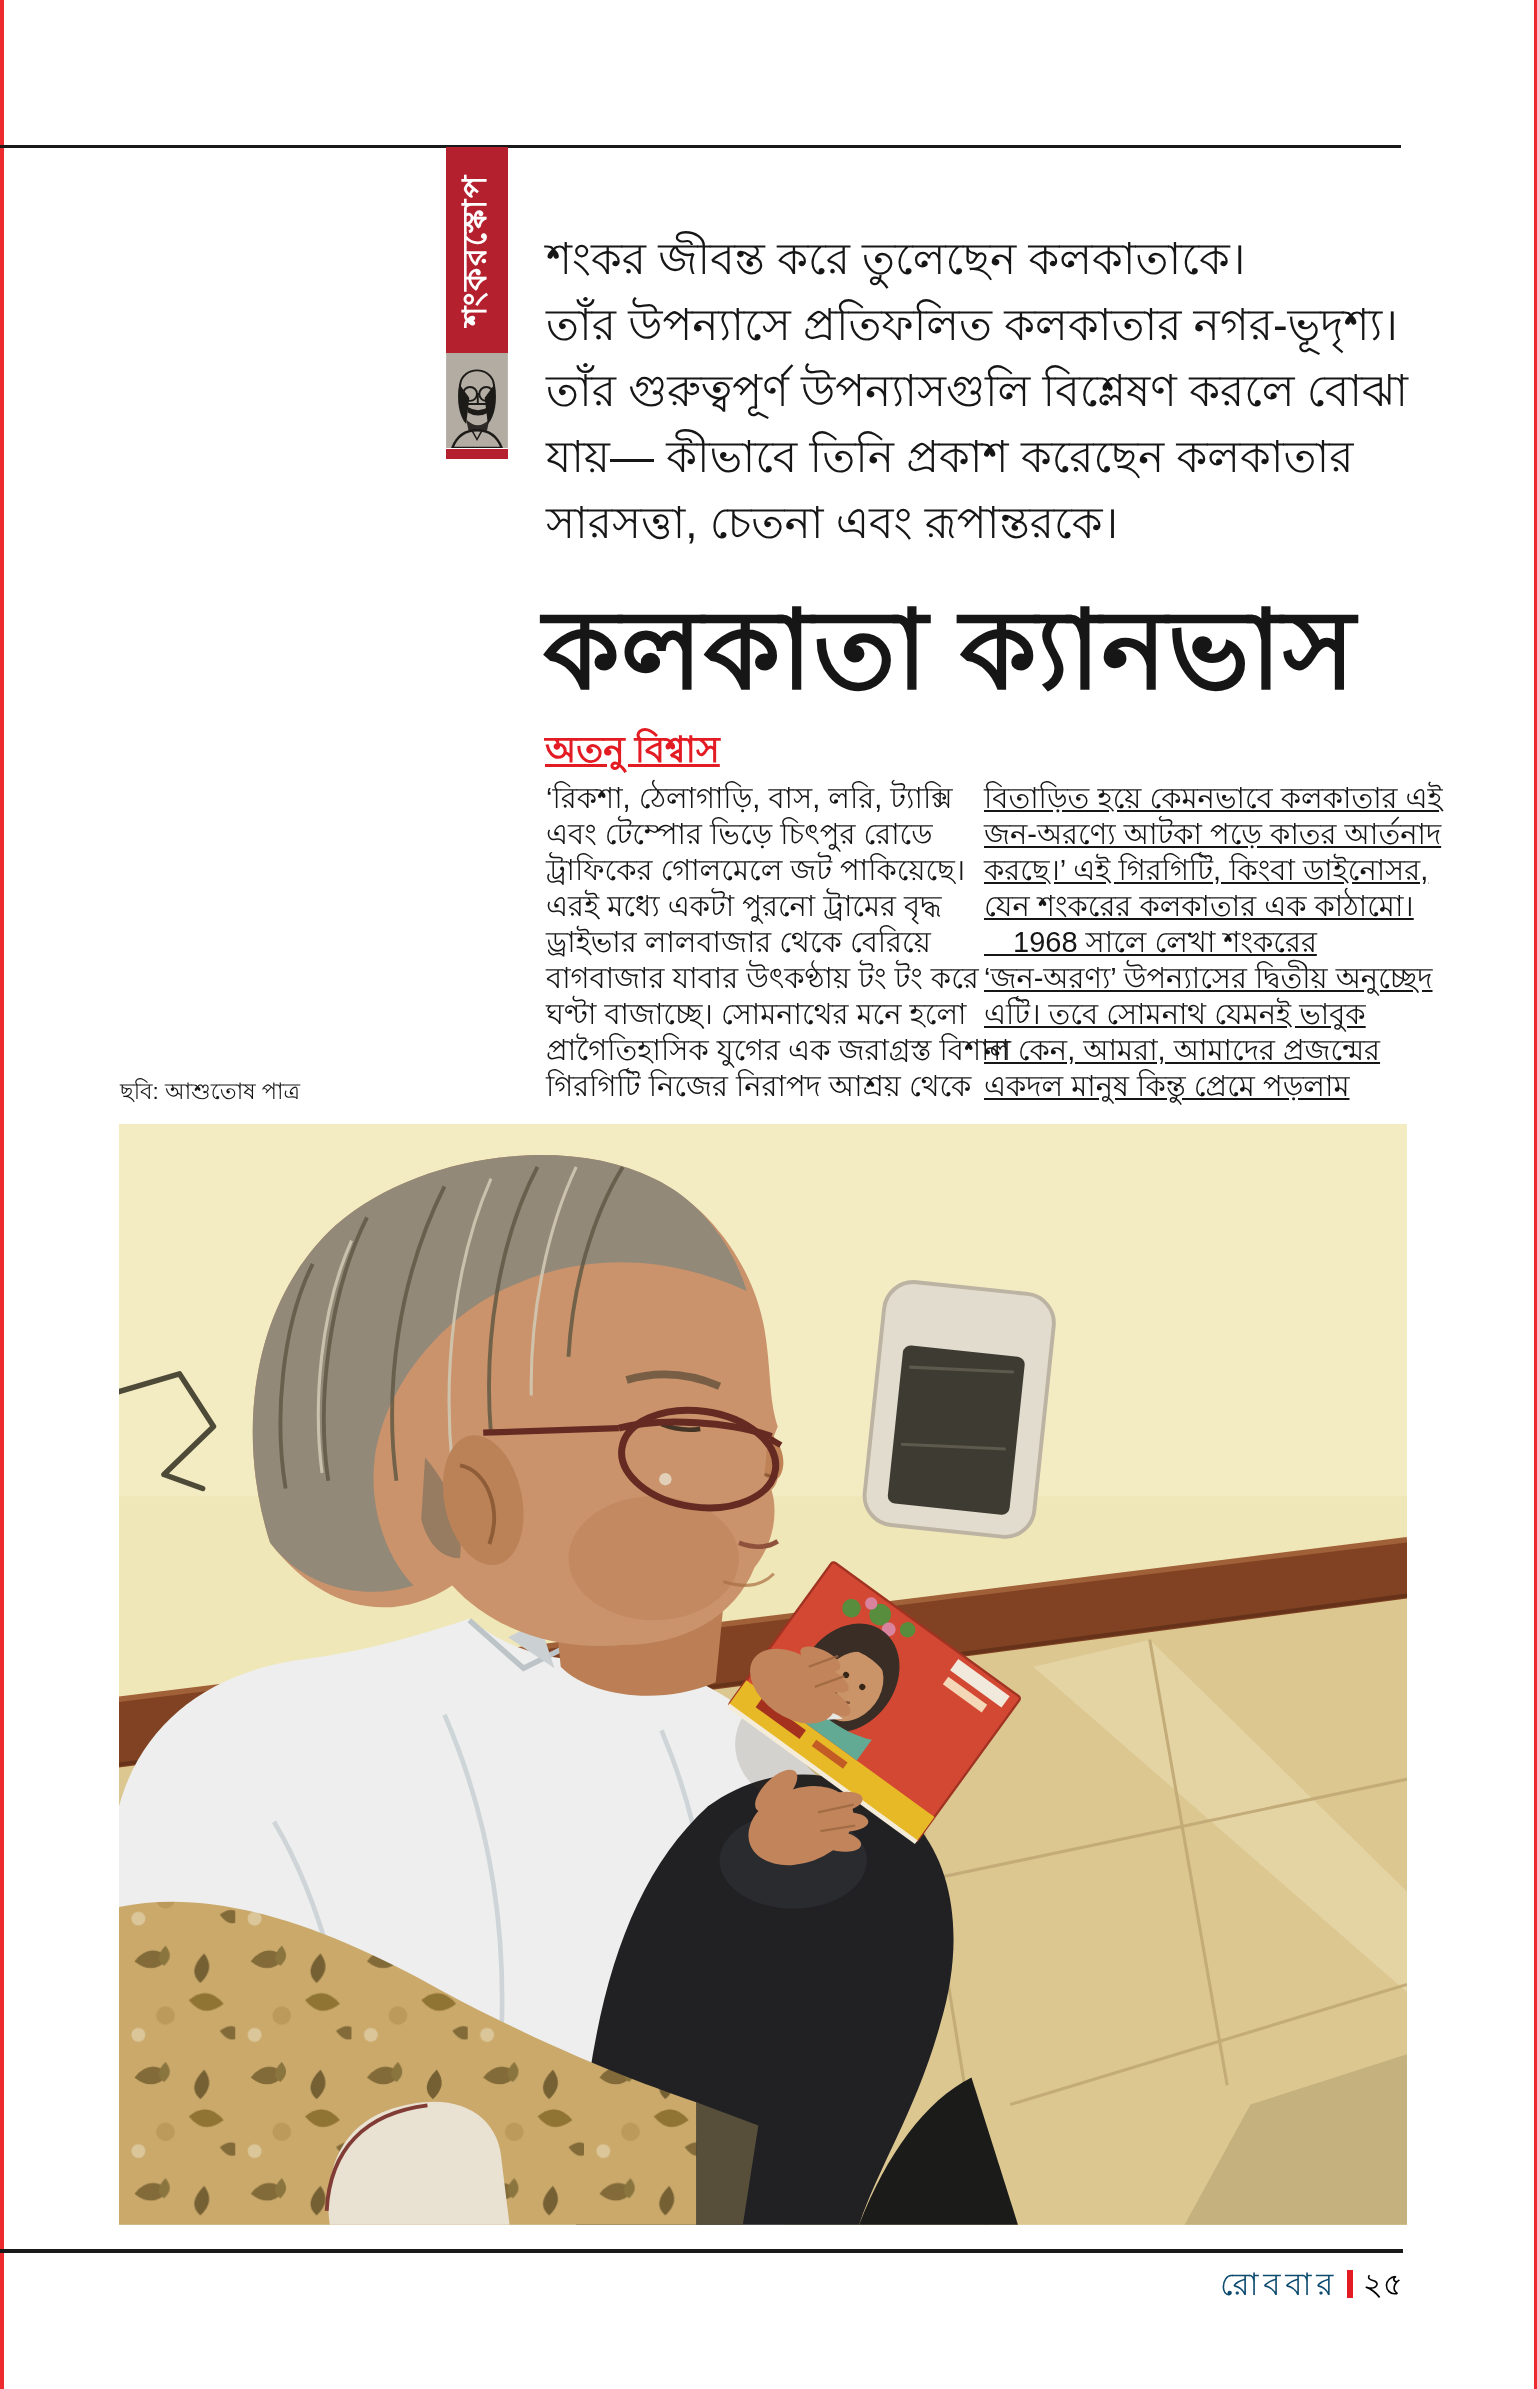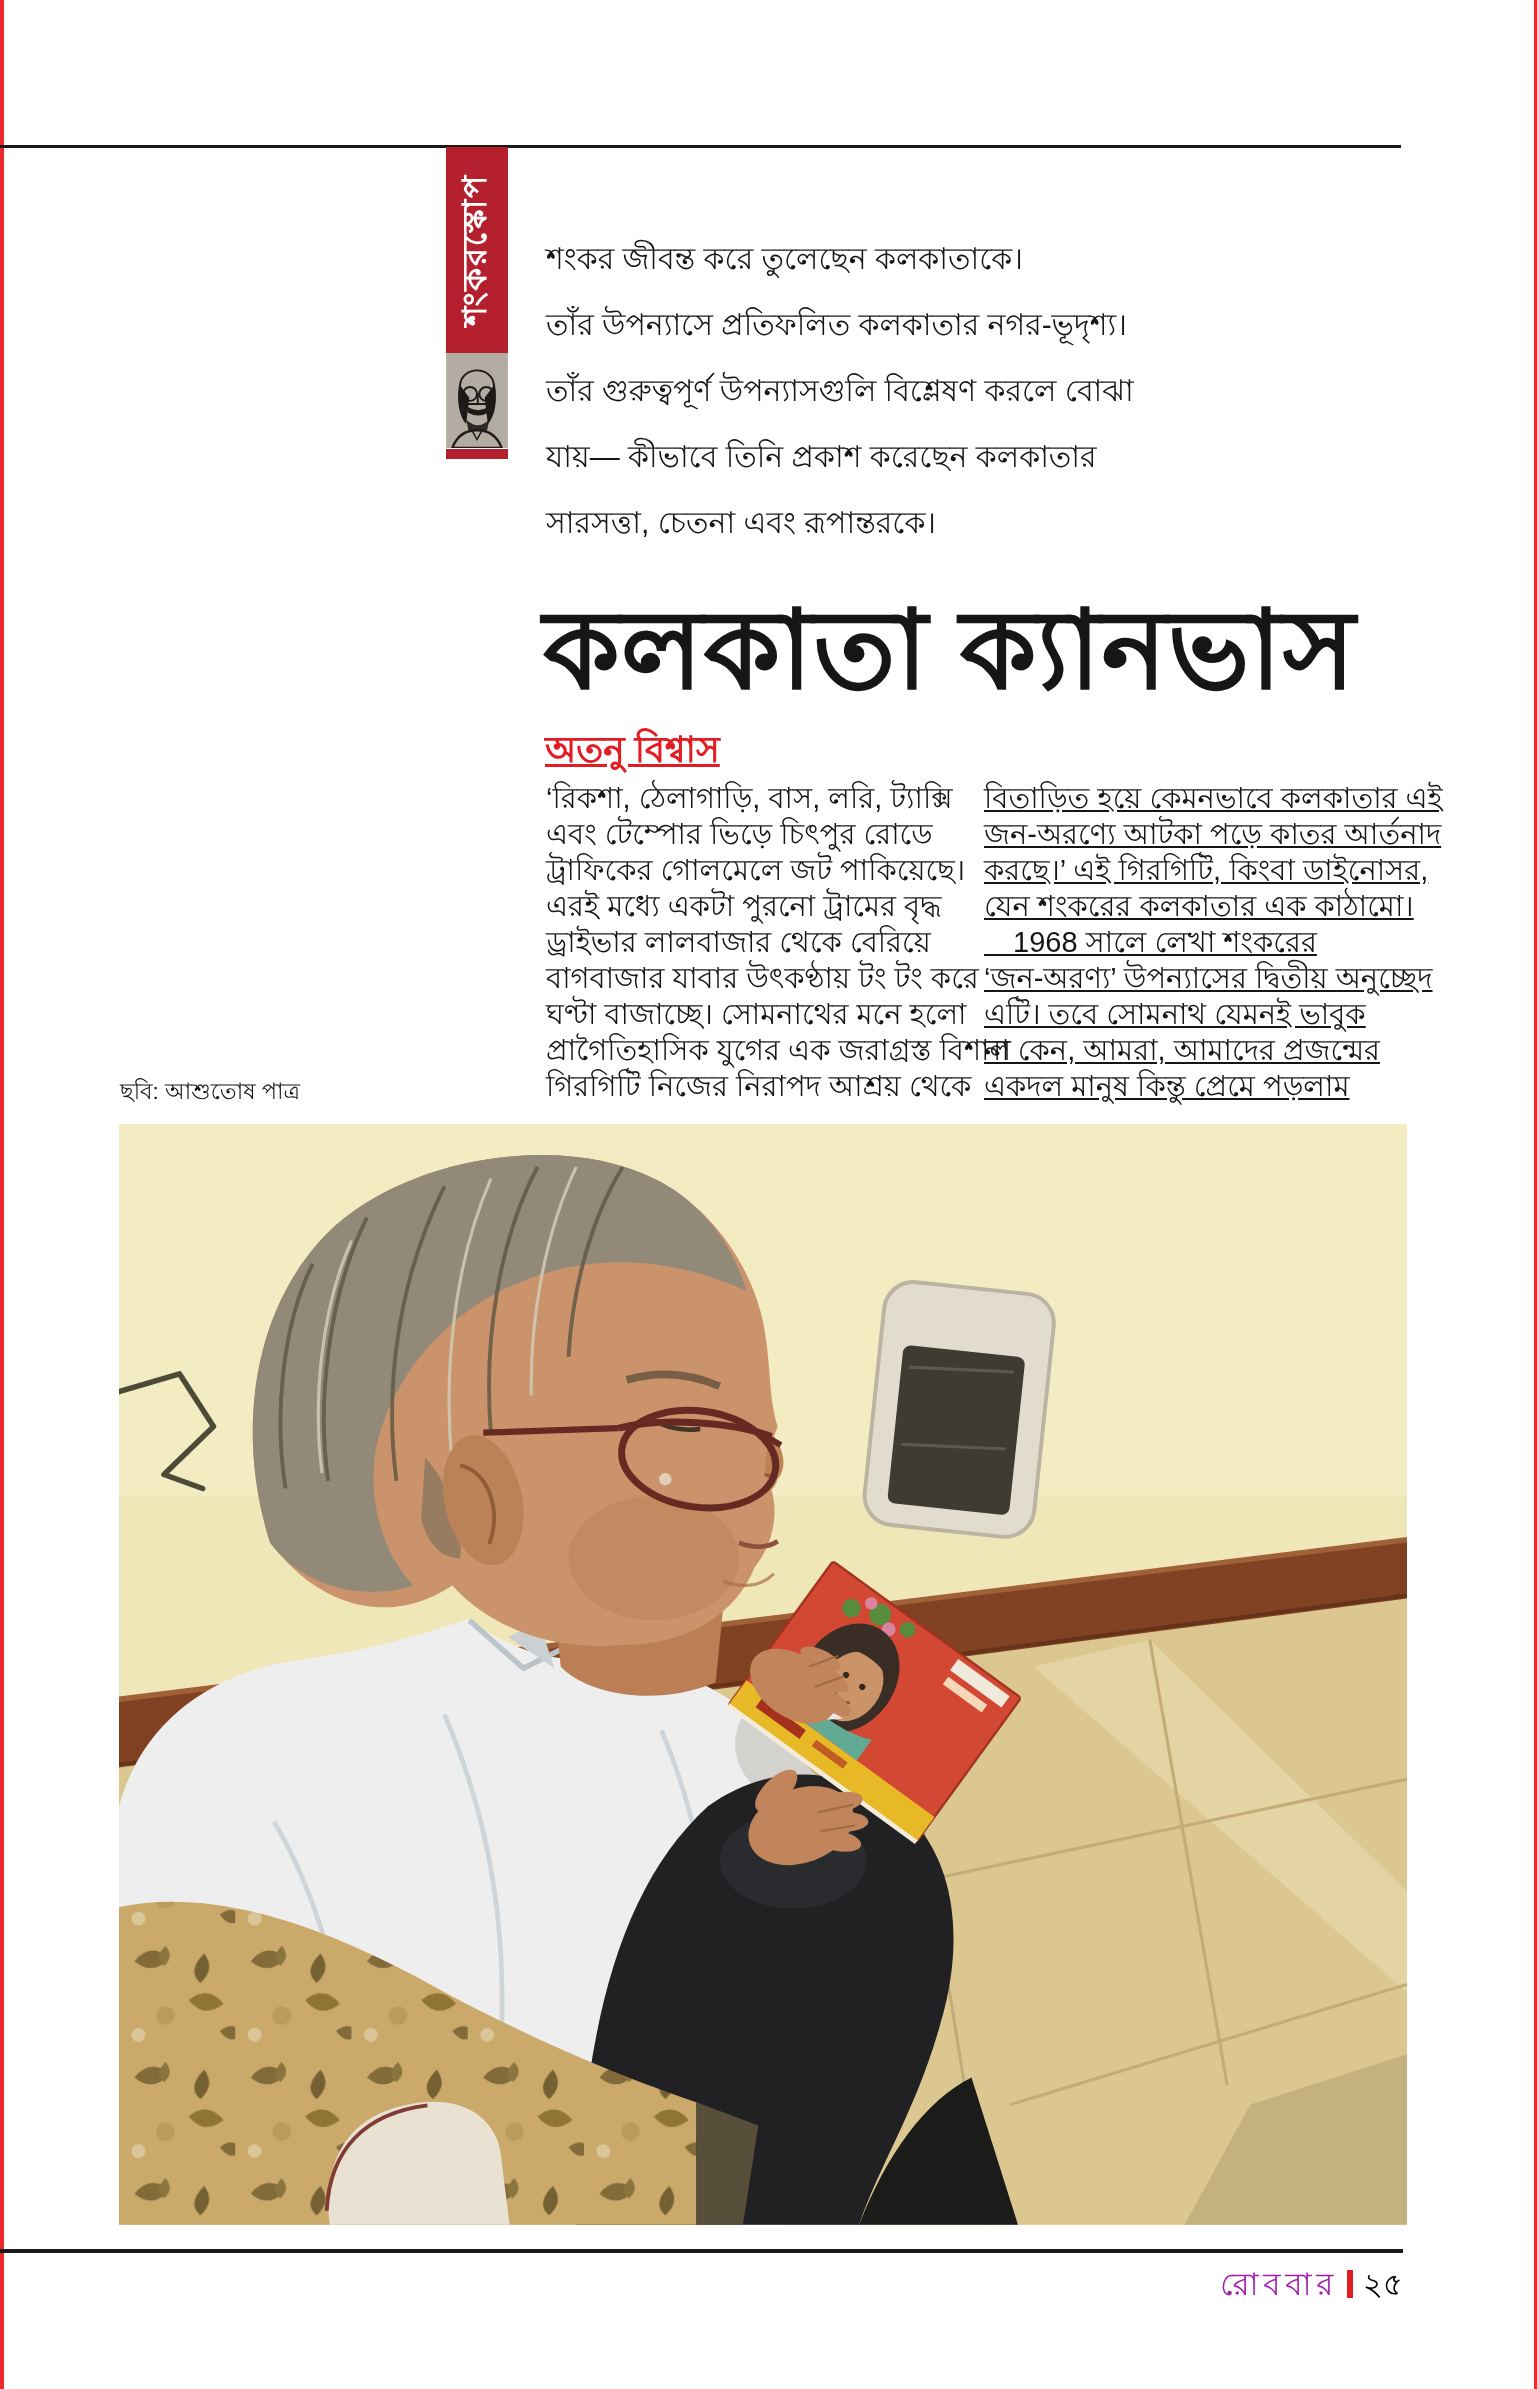--- a/index.html
+++ b/index.html
@@ -19,38 +19,38 @@
   .banner{left:446px;top:147px;width:62px;height:206px;background:#b5202e;overflow:visible;}
   .banner .vtext{
     position:absolute;left:50%;top:50%;
     transform:translate(-50%,-50%) rotate(-90deg);
     white-space:nowrap;color:#ffffff;font-weight:bold;font-size:33px;letter-spacing:1.6px;
   }
   .portrait-box{left:446px;top:353px;width:62px;height:95px;}
   .banner-foot{left:446px;top:449px;width:62px;height:10px;background:#b5202e;}
   
   .intro{left:546px;top:226px;width:899px;}
-  .intro-line{white-space:nowrap;font-size:30px;line-height:66px;font-weight:500;}
+  .intro-line{white-space:nowrap;font-size:44px;line-height:66px;font-weight:500;}
   
   .headline{left:543px;top:589px;width:915px;font-size:110px;line-height:1.1;font-weight:bold;white-space:nowrap;letter-spacing:0.8px;}
   .byline{left:545px;top:722px;font-size:36px;font-weight:bold;color:#e31b23;white-space:nowrap;text-decoration:underline;}
   
   .bodytext{left:546px;top:780px;width:860px;height:326px;}
   .col{position:absolute;top:0;}
   .col1{left:0;width:391px;}
   .col2{left:438px;width:422px;text-decoration:underline;}
   .body-line{white-space:nowrap;font-size:29px;line-height:36px;}
   
   .credit{left:120px;top:1074px;font-size:22.5px;white-space:nowrap;}
   
   .photo{left:119px;top:1124px;width:1288px;height:1101px;}
   .photo svg{display:block;}
   
   .footer{left:0;top:2260px;width:1403px;text-align:right;font-size:31px;white-space:nowrap;}
-  .footer .mag{letter-spacing:4.7px;color:#a21caf;text-align:center;}
+  .footer .mag{letter-spacing:4.7px;color:#0c4a6e;text-align:center;}
   .footer .sep{display:inline-block;width:6.2px;height:28px;background:#e31b23;margin:0 9.3px;vertical-align:-3.1px;}
   .footer .pageno{color:#000000;}
 </style>
 </head>
 <body>
 
 <div class="edge-strip edge-left"></div>
 <div class="edge-strip edge-right"></div>
 
 <div class="rule rule-top"></div>

